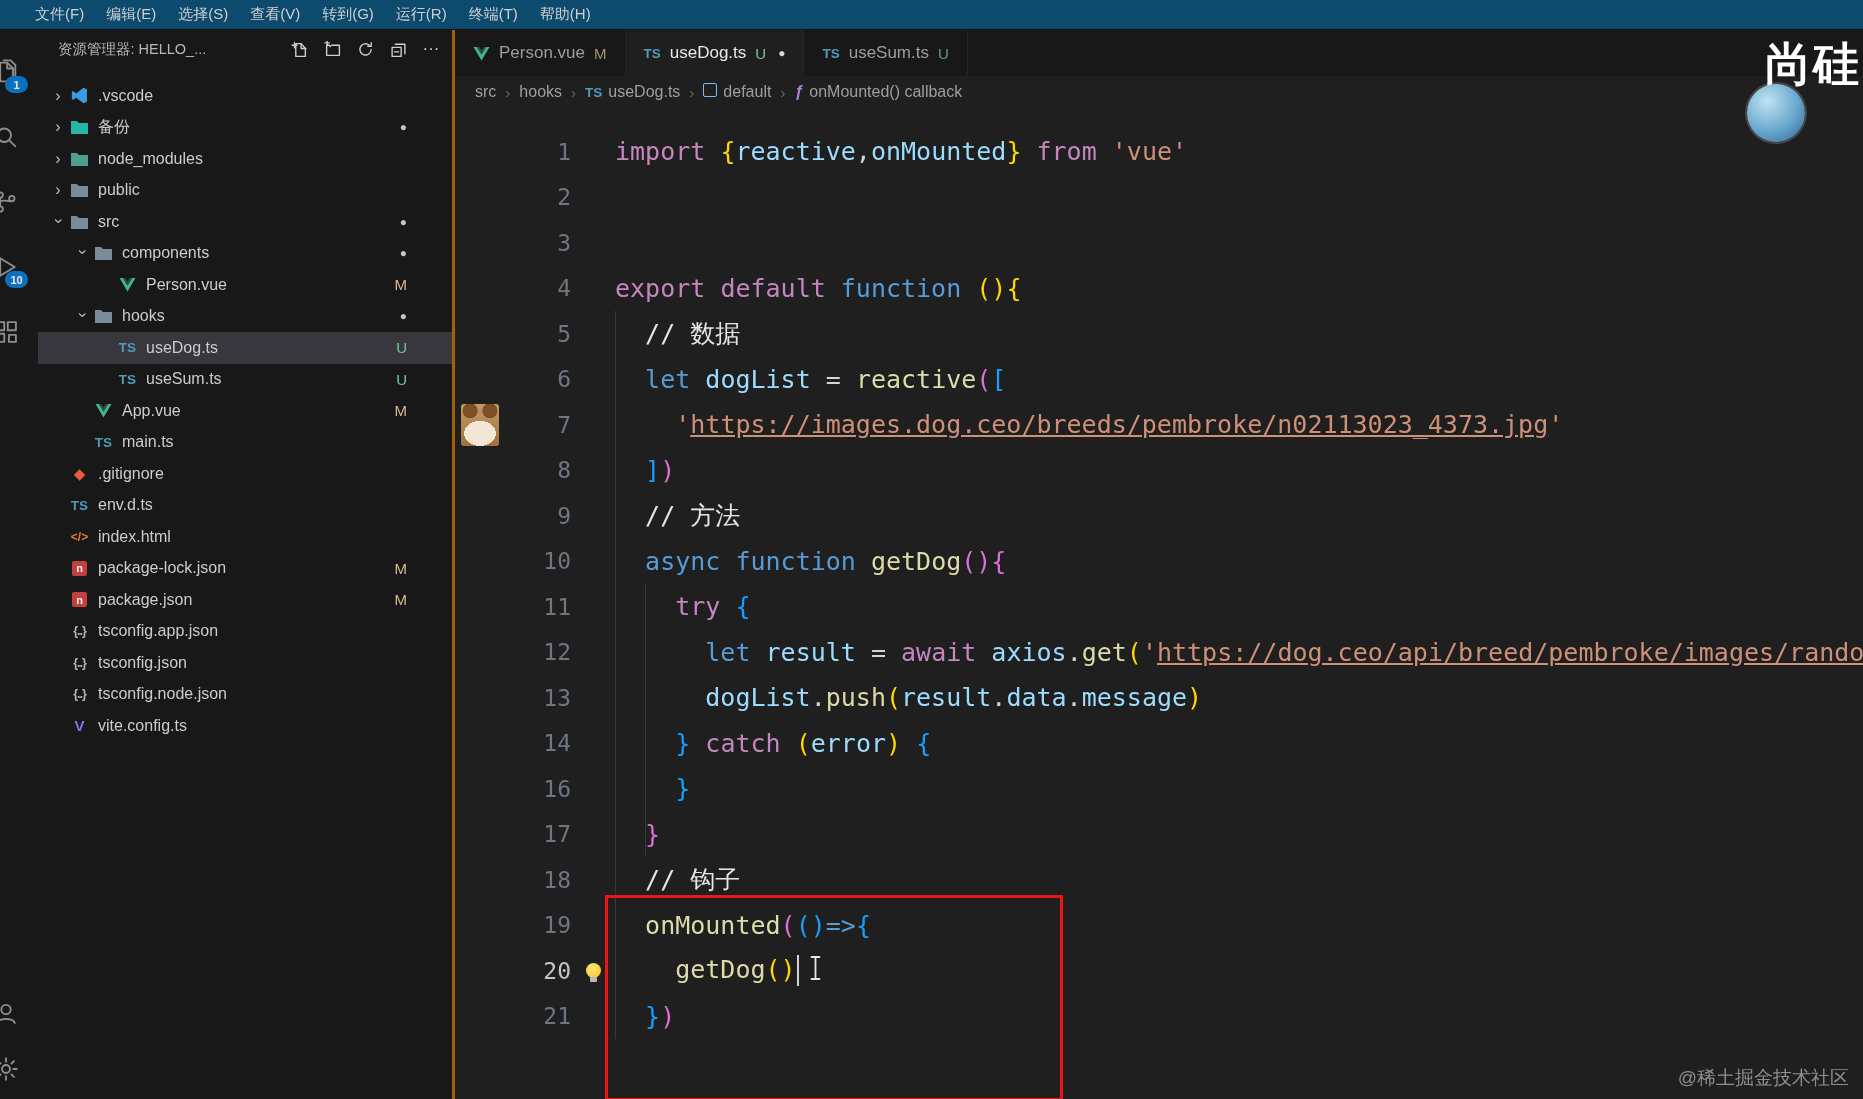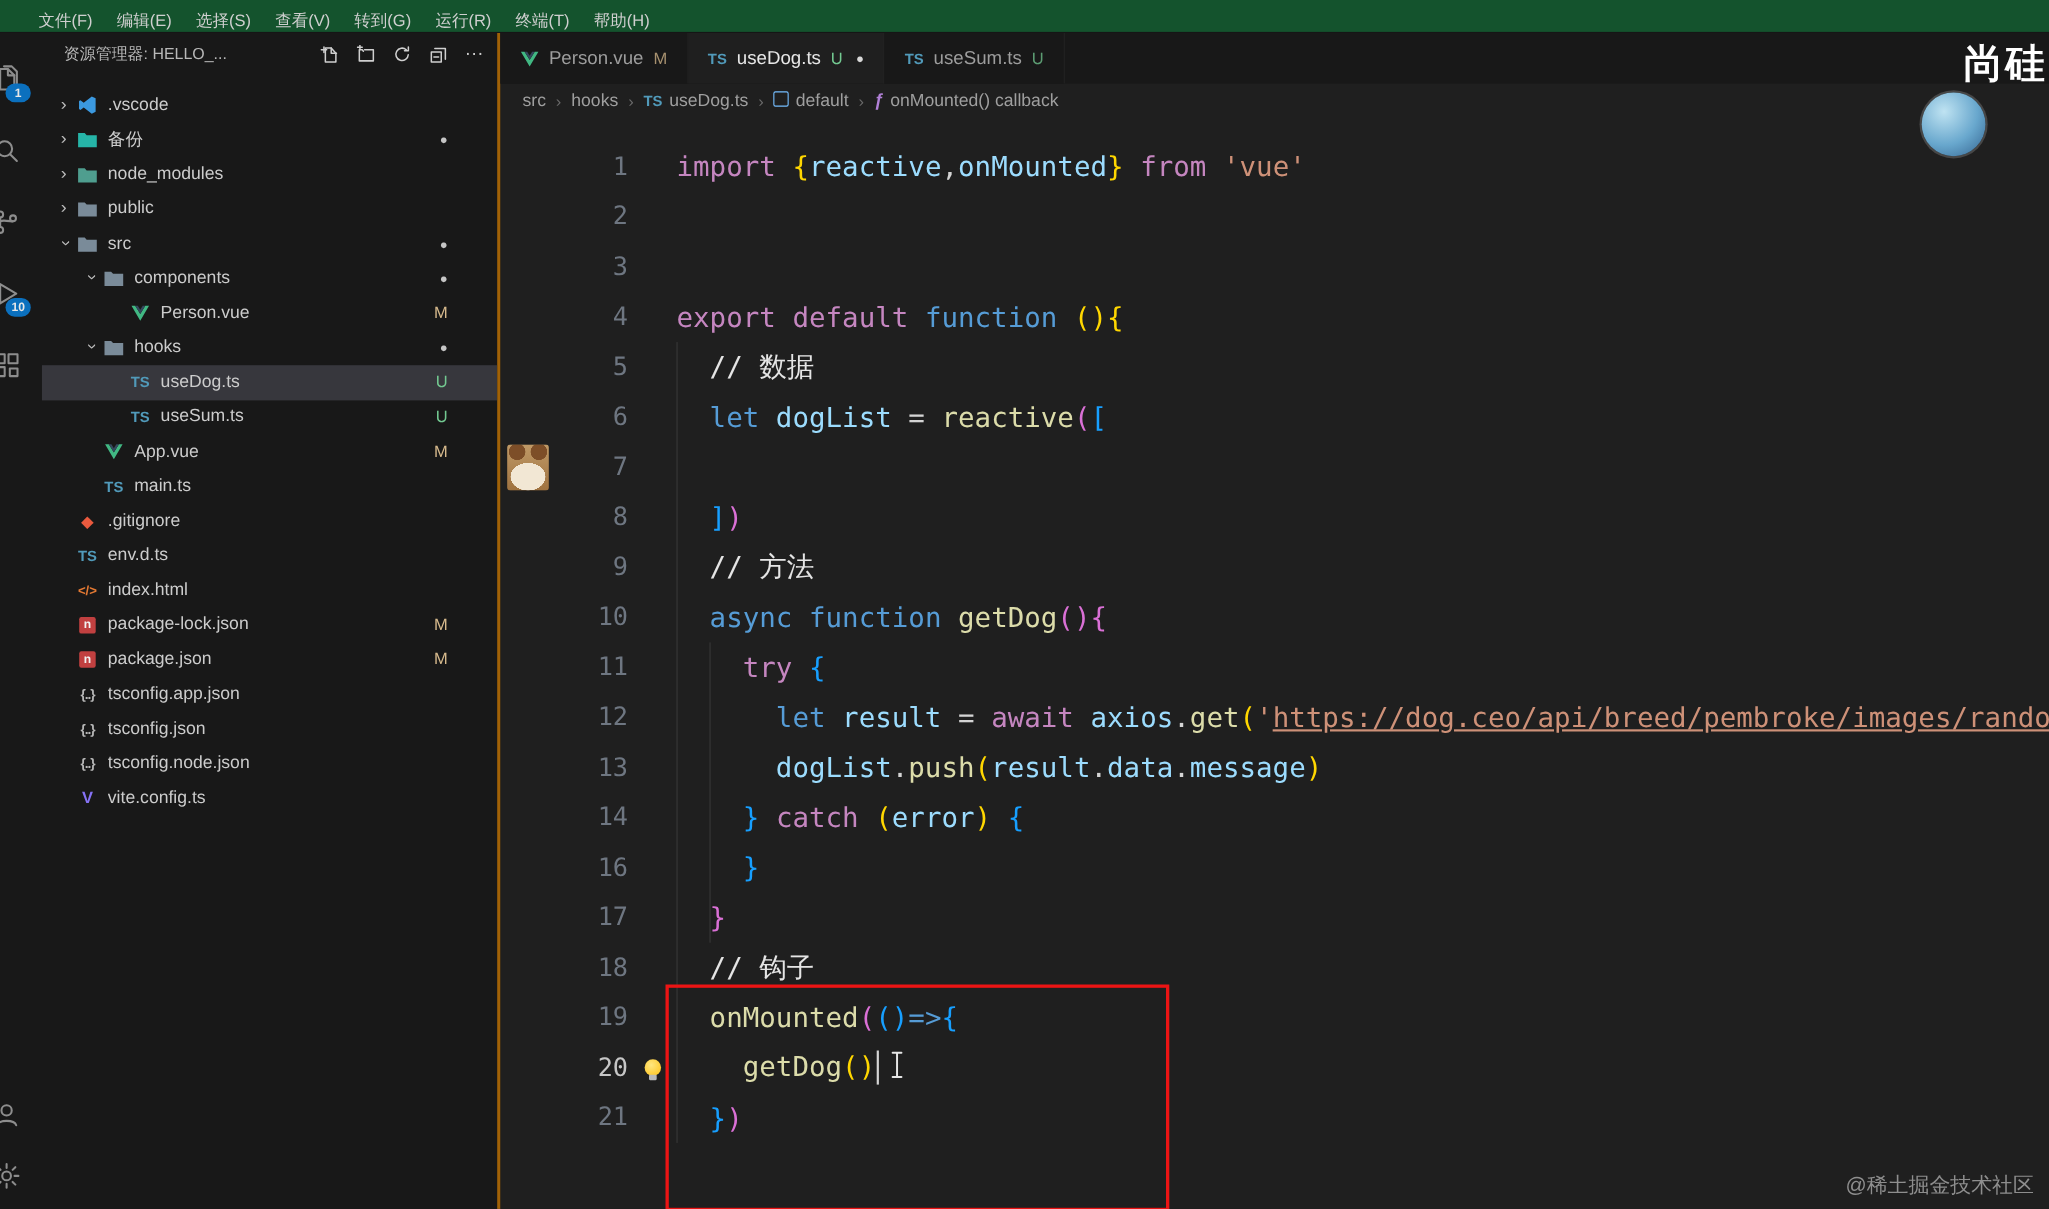--- a/index.html
+++ b/index.html
@@ -1,21 +1,21 @@
 <!DOCTYPE html>
 <html><head>
 <meta charset="utf-8">
 <style>
   html,body{margin:0;padding:0}
   body{width:1863px;height:1099px;overflow:hidden;background:#1f1f1f;
        font-family:"Liberation Sans",sans-serif;position:relative;color:#ccc}
 
   
-  .titlebar{height:30px;background:#14532d;border-bottom:1px solid #151515;
-            box-sizing:border-box;display:flex;align-items:flex-end;position:relative;z-index:3}
+  .titlebar{height:30px;background:#0c4a6e;border-bottom:1px solid #151515;
+            box-sizing:border-box;display:flex;align-items:center;position:relative;z-index:3}
   .menus{display:flex;padding-left:24px;z-index:2}
   .menu-item{padding:0 11px;font-size:15px;color:#cfcfcf;cursor:default;white-space:nowrap}
   .win-title{position:absolute;left:0;right:0;text-align:center;font-size:15px;color:#bdbdbd;pointer-events:none}
 
   
   .main{display:flex;height:1069px}
 
   
   .activitybar{width:38px;background:#181818;display:flex;flex-direction:column;
                padding-top:26px;box-sizing:border-box;overflow:hidden;flex:none}
@@ -100,21 +100,21 @@
        radial-gradient(ellipse 42% 30% at 50% 70%, #f2e7d4 0 99%, rgba(0,0,0,0) 100%),
        linear-gradient(#c09a67,#9f7240)}
   .bulb{width:15px;height:15px;border-radius:50%;position:relative;
         background:radial-gradient(circle at 40% 35%, #ffe680, #fc3 70%)}
   .bulb:after{content:"";position:absolute;left:4px;top:14px;width:7px;height:5px;background:#b9b9b9;border-radius:1px}
 
   .guide{position:absolute;width:1px;background:#383838;z-index:1}
   .red-box{position:absolute;border:3.5px solid #ec1414;pointer-events:none;z-index:6}
 
   
-  .logo-wm{position:absolute;top:34px;right:2px;z-index:9;color:#fff;font-size:36px;
+  .logo-wm{position:absolute;top:34px;right:2px;z-index:9;color:#fff;font-size:46px;
            font-weight:bold;letter-spacing:2px;white-space:nowrap}
   .avatar{position:absolute;top:84px;right:58px;width:58px;height:58px;border-radius:50%;z-index:9;
           background:radial-gradient(circle at 35% 30%, #bfe3f2, #68a7cd 55%, #32628e);
           box-shadow:0 0 0 2px rgba(255,255,255,.18)}
   .community-wm{position:absolute;right:14px;bottom:8px;z-index:9;color:#8e8e8e;font-size:19px}
 </style>
 </head>
 <body>
 
 <div class="titlebar">
@@ -458,21 +458,21 @@
           <span>onMounted() callback</span>
         </span>
       </div>
     <div class="codearea" id="codearea">
         <div class="code-line"><span class="cl-glyph"></span><span class="cl-num">1</span><span class="cl-deco"></span><span class="cl-text"><span class="tk-kw">import</span><span class="tk-fg"> </span><span class="tk-b1">{</span><span class="tk-var">reactive</span><span class="tk-fg">,</span><span class="tk-var">onMounted</span><span class="tk-b1">}</span><span class="tk-fg"> </span><span class="tk-kw">from</span><span class="tk-fg"> </span><span class="tk-str">'vue'</span></span></div>
         <div class="code-line"><span class="cl-glyph"></span><span class="cl-num">2</span><span class="cl-deco"></span></div>
         <div class="code-line"><span class="cl-glyph"></span><span class="cl-num">3</span><span class="cl-deco"></span><span class="cl-text"></span></div>
         <div class="code-line"><span class="cl-glyph"></span><span class="cl-num">4</span><span class="cl-deco"></span><span class="cl-text"><span class="tk-kw">export</span><span class="tk-fg"> </span><span class="tk-kw">default</span><span class="tk-fg"> </span><span class="tk-kw2">function</span><span class="tk-fg"> </span><span class="tk-b1">(</span><span class="tk-b1">)</span><span class="tk-b1">{</span></span></div>
         <div class="code-line"><span class="cl-glyph"></span><span class="cl-num">5</span><span class="cl-deco"></span><span class="cl-text"><span class="tk-fg">  </span><span class="tk-com">// 数据</span></span></div>
         <div class="code-line"><span class="cl-glyph"></span><span class="cl-num">6</span><span class="cl-deco"></span><span class="cl-text"><span class="tk-fg">  </span><span class="tk-kw2">let</span><span class="tk-fg"> </span><span class="tk-var">dogList</span><span class="tk-fg"> </span><span class="tk-fg">=</span><span class="tk-fg"> </span><span class="tk-fn">reactive</span><span class="tk-b2">(</span><span class="tk-b3">[</span></span></div>
-        <div class="code-line"><span class="cl-glyph"><div class="dog-thumb"></div></span><span class="cl-num">7</span><span class="cl-deco"></span></div>
+        <div class="code-line"><span class="cl-glyph"><div class="dog-thumb"></div></span><span class="cl-num">7</span><span class="cl-deco"></span><span class="cl-text"><span class="tk-fg">    </span><span class="tk-str">'</span><span class="tk-stru">https://images.dog.ceo/breeds/pembroke/n02113023_4373.jpg</span><span class="tk-str">'</span></span></div>
         <div class="code-line"><span class="cl-glyph"></span><span class="cl-num">8</span><span class="cl-deco"></span><span class="cl-text"><span class="tk-fg">  </span><span class="tk-b3">]</span><span class="tk-b2">)</span></span></div>
         <div class="code-line"><span class="cl-glyph"></span><span class="cl-num">9</span><span class="cl-deco"></span><span class="cl-text"><span class="tk-fg">  </span><span class="tk-com">// 方法</span></span></div>
         <div class="code-line"><span class="cl-glyph"></span><span class="cl-num">10</span><span class="cl-deco"></span><span class="cl-text"><span class="tk-fg">  </span><span class="tk-kw2">async</span><span class="tk-fg"> </span><span class="tk-kw2">function</span><span class="tk-fg"> </span><span class="tk-fn">getDog</span><span class="tk-b2">(</span><span class="tk-b2">)</span><span class="tk-b2">{</span></span></div>
         <div class="code-line"><span class="cl-glyph"></span><span class="cl-num">11</span><span class="cl-deco"></span><span class="cl-text"><span class="tk-fg">    </span><span class="tk-kw">try</span><span class="tk-fg"> </span><span class="tk-b3">{</span></span></div>
         <div class="code-line"><span class="cl-glyph"></span><span class="cl-num">12</span><span class="cl-deco"></span><span class="cl-text"><span class="tk-fg">      </span><span class="tk-kw2">let</span><span class="tk-fg"> </span><span class="tk-var">result</span><span class="tk-fg"> </span><span class="tk-fg">=</span><span class="tk-fg"> </span><span class="tk-kw">await</span><span class="tk-fg"> </span><span class="tk-var">axios</span><span class="tk-fg">.</span><span class="tk-fn">get</span><span class="tk-b1">(</span><span class="tk-str">'</span><span class="tk-stru">https://dog.ceo/api/breed/pembroke/images/random</span></span></div>
         <div class="code-line"><span class="cl-glyph"></span><span class="cl-num">13</span><span class="cl-deco"></span><span class="cl-text"><span class="tk-fg">      </span><span class="tk-var">dogList</span><span class="tk-fg">.</span><span class="tk-fn">push</span><span class="tk-b1">(</span><span class="tk-var">result</span><span class="tk-fg">.</span><span class="tk-var">data</span><span class="tk-fg">.</span><span class="tk-var">message</span><span class="tk-b1">)</span></span></div>
         <div class="code-line"><span class="cl-glyph"></span><span class="cl-num">14</span><span class="cl-deco"></span><span class="cl-text"><span class="tk-fg">    </span><span class="tk-b3">}</span><span class="tk-fg"> </span><span class="tk-kw">catch</span><span class="tk-fg"> </span><span class="tk-b1">(</span><span class="tk-var">error</span><span class="tk-b1">)</span><span class="tk-fg"> </span><span class="tk-b3">{</span></span></div>
         <div class="code-line"><span class="cl-glyph"></span><span class="cl-num">16</span><span class="cl-deco"></span><span class="cl-text"><span class="tk-fg">    </span><span class="tk-b3">}</span></span></div>
         <div class="code-line"><span class="cl-glyph"></span><span class="cl-num">17</span><span class="cl-deco"></span><span class="cl-text"><span class="tk-fg">  </span><span class="tk-b2">}</span></span></div>
         <div class="code-line"><span class="cl-glyph"></span><span class="cl-num">18</span><span class="cl-deco"></span><span class="cl-text"><span class="tk-fg">  </span><span class="tk-com">// 钩子</span></span></div>

